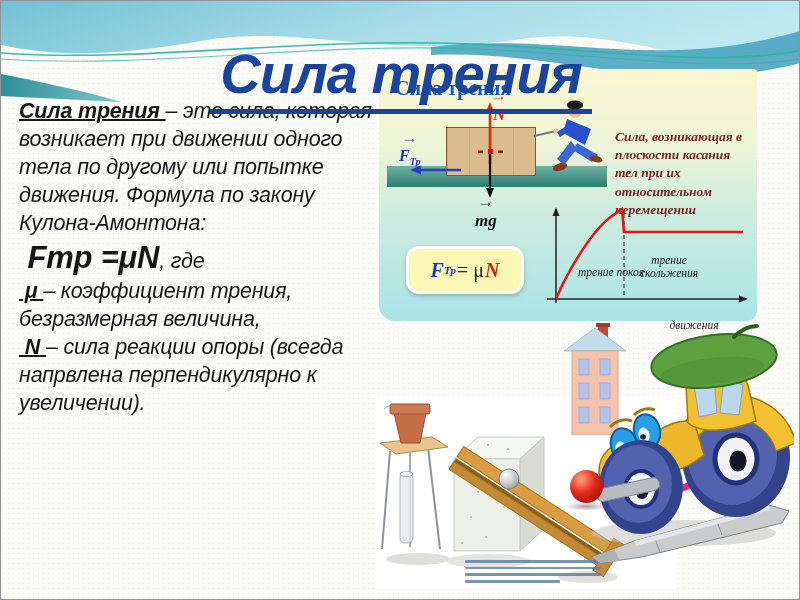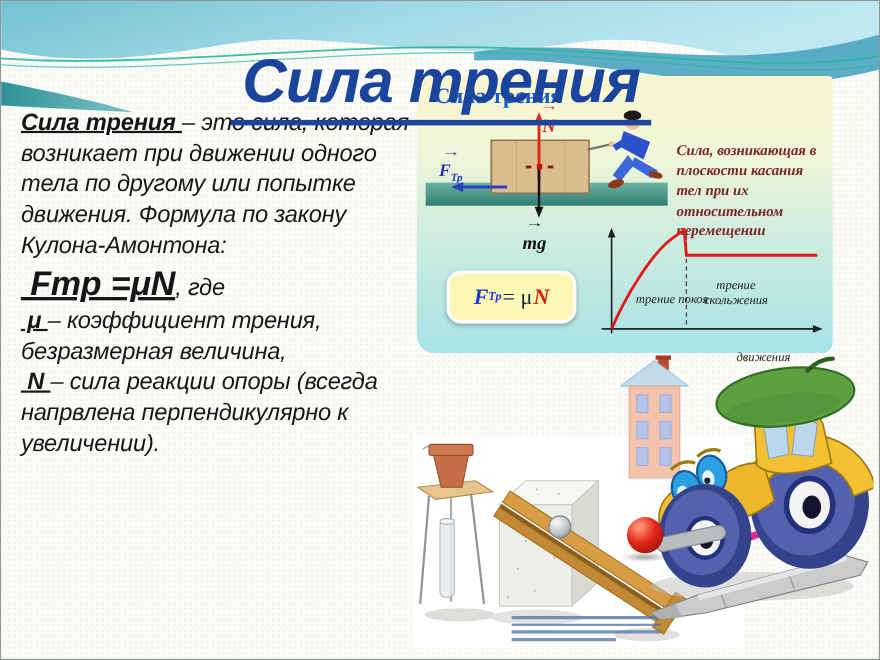--- a/index.html
+++ b/index.html
@@ -17,21 +17,21 @@
     font:italic bold 56px "Liberation Sans",sans-serif;color:#1b459c;
     letter-spacing:-1px;z-index:3;
   }
   .title .t-inner{display:inline-block;padding:0 10px 3px 10px;border-bottom:5px solid #1b459c;}
   .body-text{
     position:absolute;left:18px;top:97px;width:356px;margin:0;z-index:2;
     font:italic 21.5px/1.3 "Liberation Sans",sans-serif;color:#161616;
     letter-spacing:-0.2px;
   }
   .bold-u{font-weight:bold;text-decoration:underline;text-decoration-thickness:2px;}
-  .big-formula{font-size:31px;font-weight:bold;text-decoration:underline;text-decoration-thickness:3px;}
+  .big-formula{font-size:31px;font-weight:bold;text-decoration-thickness:3px;}
   
   .panel{
     position:absolute;left:378px;top:68px;width:378px;height:252px;z-index:2;
     background:linear-gradient(180deg,#fbf6d0 0%,#eef5d8 30%,#cdecdf 58%,#a9e3e6 100%);
     border-radius:4px 4px 10px 16px;
   }
   .panel-title{position:absolute;left:16px;top:8px;font:bold 20px "Liberation Serif",serif;color:#1458c8;}
   .definition{
     position:absolute;left:236px;top:24px;width:140px;
     font:italic 600 13.5px/1.35 "Liberation Serif",serif;color:#7a2424;margin-top:35px;

